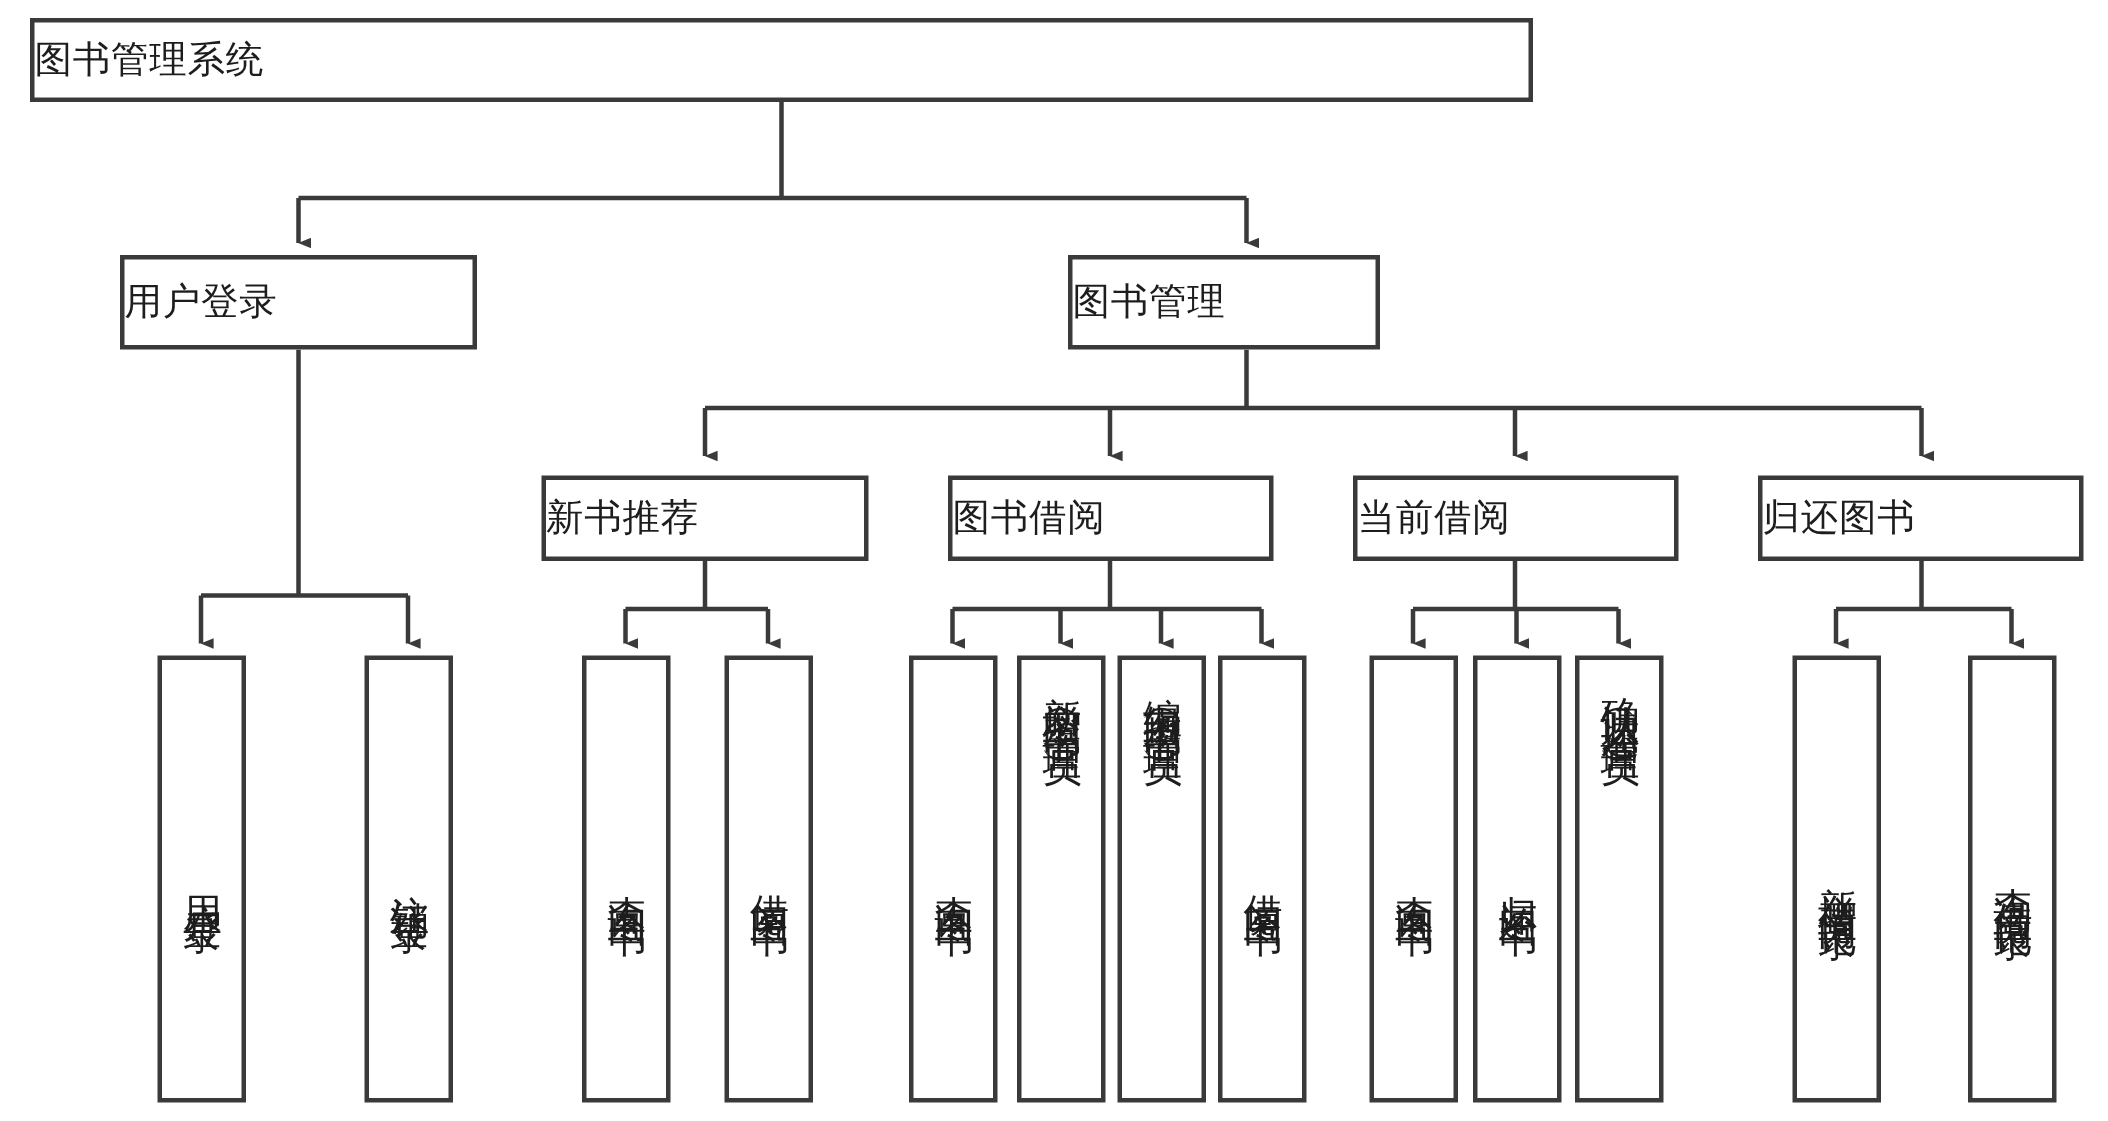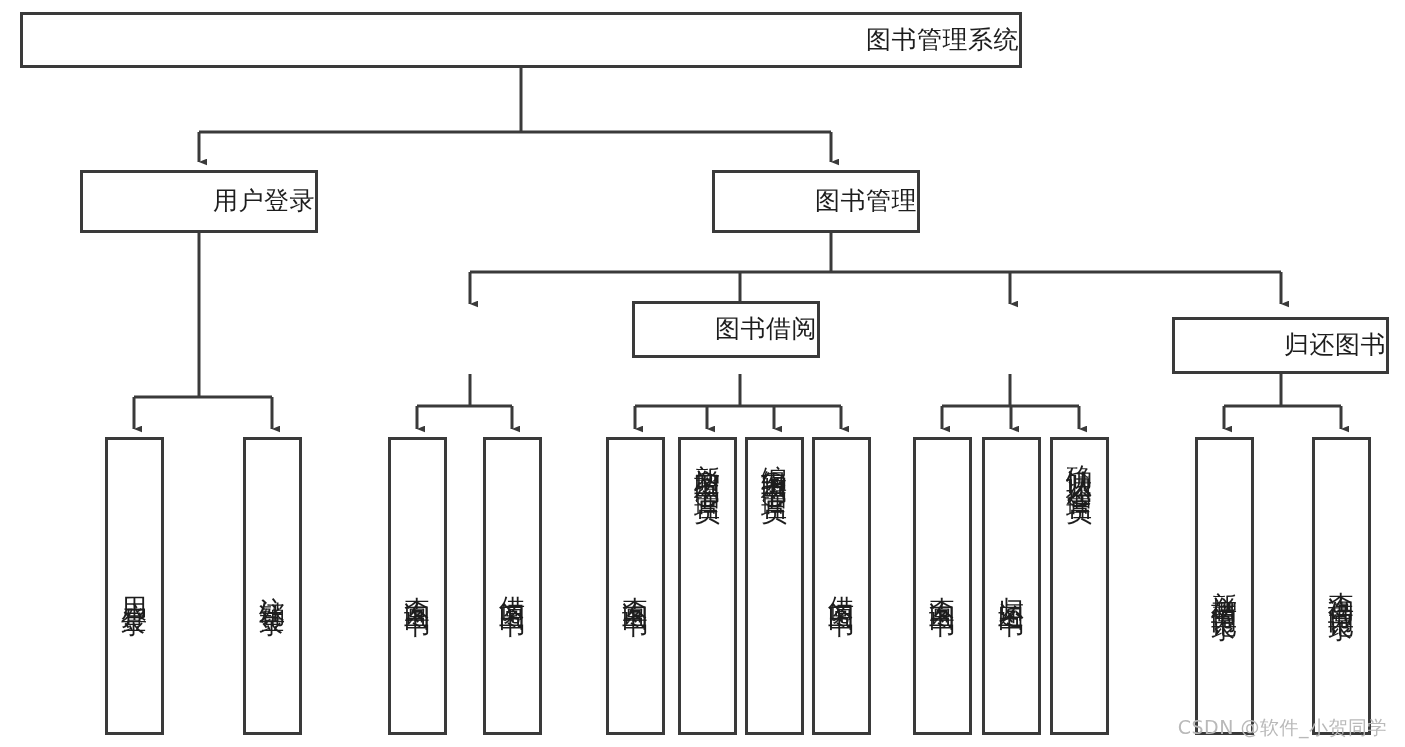--- a/index.html
+++ b/index.html
@@ -26,21 +26,21 @@
     height: 747px;
     pointer-events: none;
   }
   .node {
     position: absolute;
     box-sizing: border-box;
     border: 3px solid #3a3a3a;
     background: #ffffff;
     display: flex;
     align-items: center;
-    justify-content: flex-end;
+    justify-content: flex-start;
     color: #1d1d1d;
   }
   .node-label {
     display: block;
     text-align: center;
     line-height: 1.05;
     letter-spacing: 0.5px;
   }
   
   .node.horiz .node-label {
@@ -143,25 +143,31 @@
   </div>
 
   <div class="node horiz" style="left:80px; top:170px; width:238px; height:63px;">
     <span class="node-label">用户登录</span>
   </div>
 
   <div class="node horiz" style="left:712px; top:170px; width:208px; height:63px;">
     <span class="node-label">图书管理</span>
   </div>
 
-
-  <div class="node horiz" style="left:632px; top:301px; width:188px; height:57px;">
+  <div class="node horiz" style="left:361px; top:317px; width:218px; height:57px;">
+    <span class="node-label">新书推荐</span>
+  </div>
+
+  <div class="node horiz" style="left:632px; top:317px; width:217px; height:57px;">
     <span class="node-label">图书借阅</span>
   </div>
 
+  <div class="node horiz" style="left:902px; top:317px; width:217px; height:57px;">
+    <span class="node-label">当前借阅</span>
+  </div>
 
   <div class="node horiz" style="left:1172px; top:317px; width:217px; height:57px;">
     <span class="node-label">归还图书</span>
   </div>
 
   <div class="node vert mid" style="left:105px; top:437px; width:59px; height:298px;">
     <span class="node-label">用户登录</span>
   </div>
 
   <div class="node vert mid" style="left:243px; top:437px; width:59px; height:298px;">
@@ -205,15 +211,14 @@
   </div>
 
   <div class="node vert mid" style="left:1195px; top:437px; width:59px; height:298px;">
     <span class="node-label">新增借阅记录</span>
   </div>
 
   <div class="node vert mid" style="left:1312px; top:437px; width:59px; height:298px;">
     <span class="node-label">查询借阅记录</span>
   </div>
 
-  <div id="watermark">CSDN @软件_小贺同学</div>
 
 </div>
 
 </body></html>

